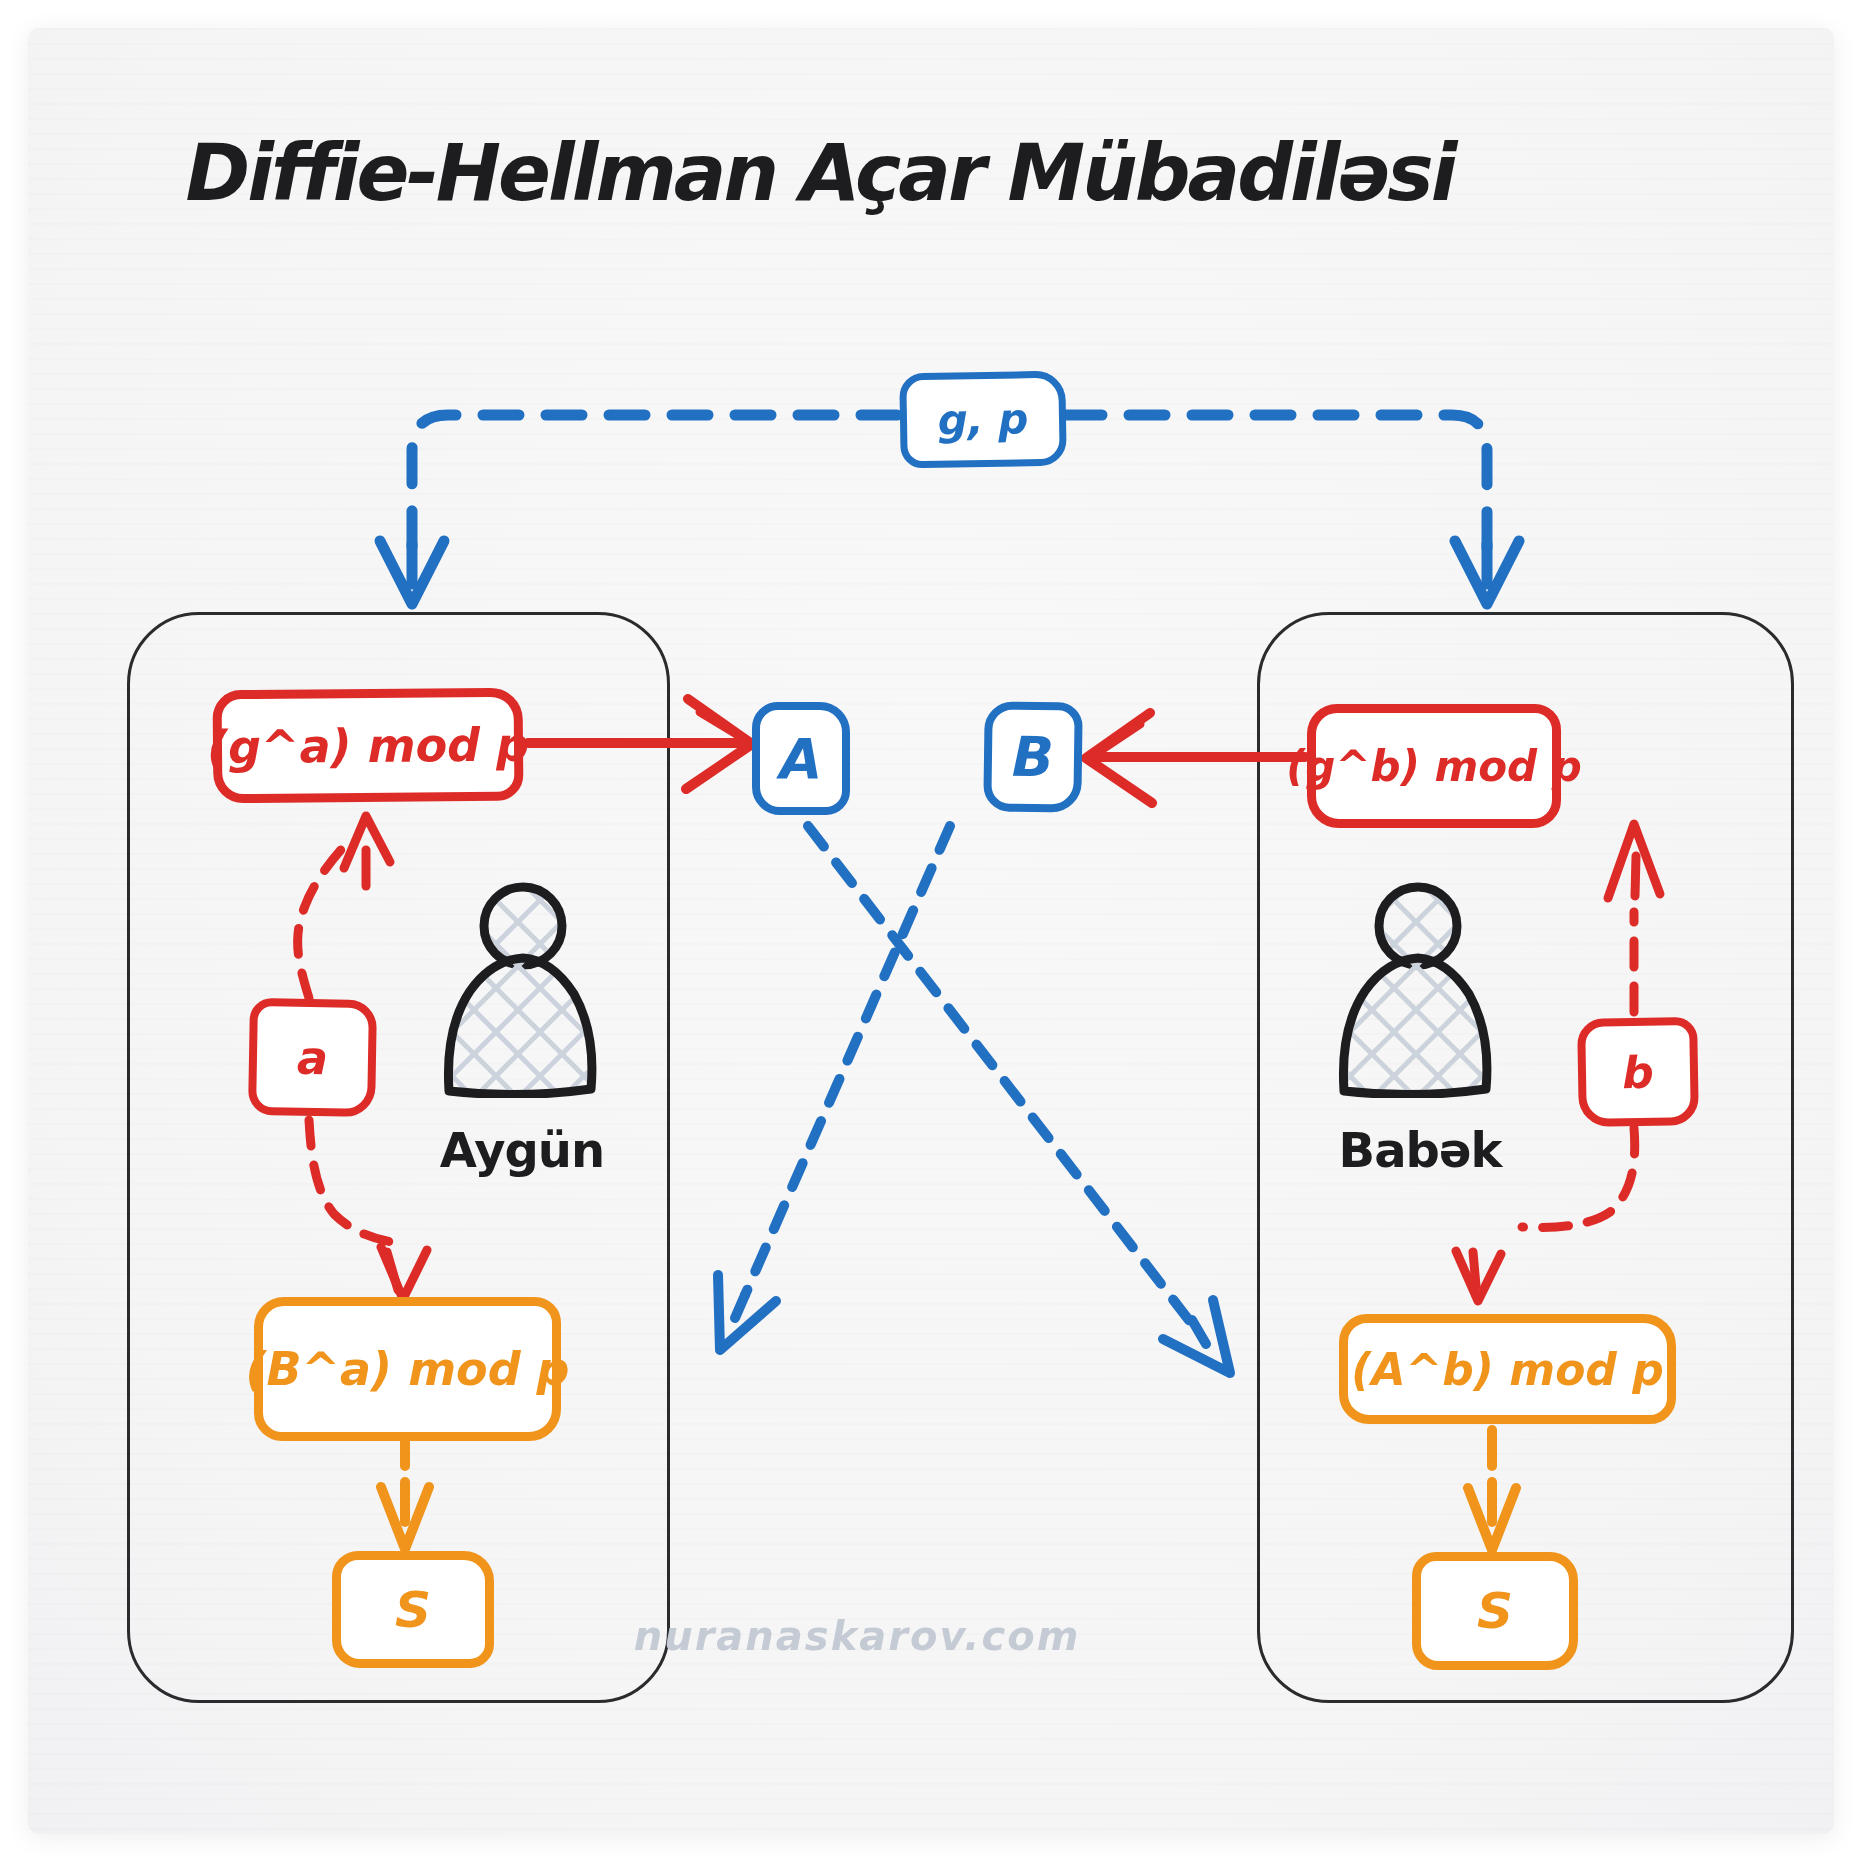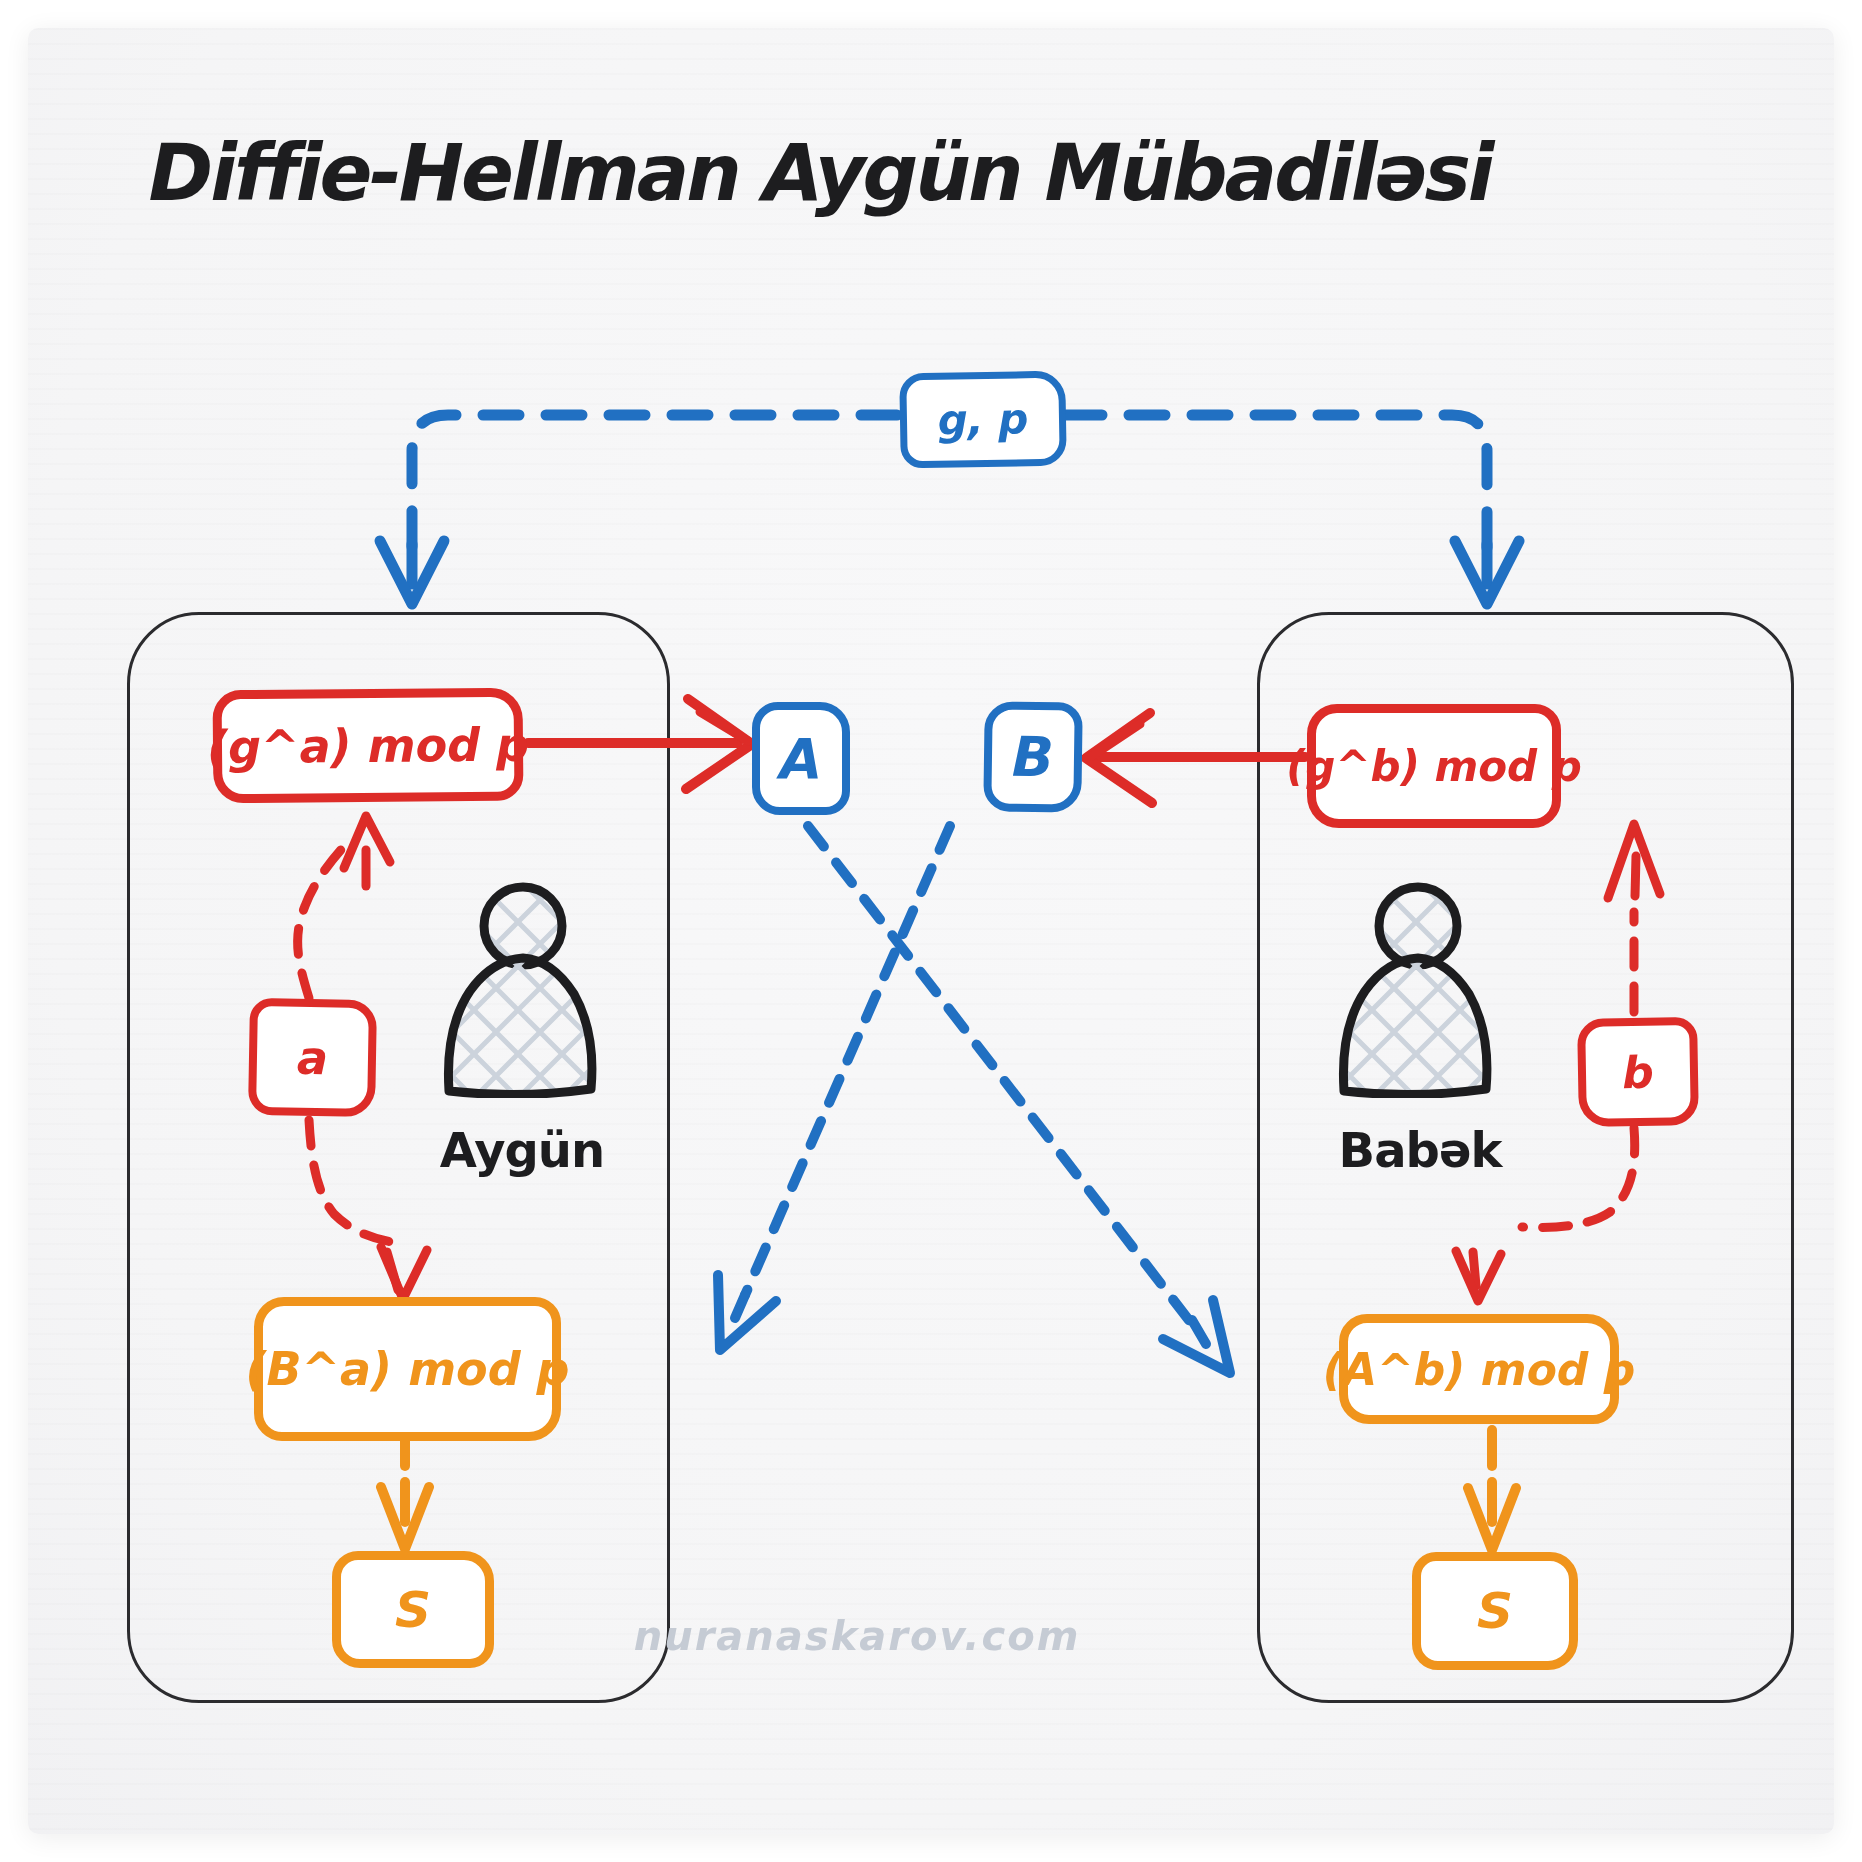--- a/index.html
+++ b/index.html
@@ -49,21 +49,21 @@
   svg.overlay{position:absolute; left:0; top:0; pointer-events:none;}
   .sb{stroke:var(--c-blue);} .sr{stroke:var(--c-red);} .so{stroke:var(--c-orange);}
   .stroke{fill:none; stroke-linecap:round; stroke-linejoin:round;}
   .person{position:absolute;}
 </style>
 </head>
 <body>
 
 <div class="canvas"></div>
 
-<div class="title">Diffie-Hellman Aygün Mübadiləsi</div>
+<div class="title">Diffie-Hellman Açar Mübadiləsi</div>
 
 <div class="panel" style="left:127px;top:612px;width:543px;height:1091px;"></div>
 <div class="panel" style="left:1257px;top:612px;width:537px;height:1091px;"></div>
 
 <svg class="overlay" width="1862" height="1862" viewBox="0 0 1862 1862">
 
   <g>
     <path class="stroke sb" stroke-width="11" stroke-dasharray="36 27" d="M 897,415 L 448,415 Q 412,415 412,452 L 412,560"></path>
     <line class="stroke sb" stroke-width="11" x1="412" y1="544" x2="412" y2="584"></line>
     <polyline class="stroke sb" stroke-width="11" points="380,541 412,604 444,541"></polyline>
@@ -162,21 +162,21 @@
 </div>
 
 <div class="box red" style="left:1307px;top:704px;width:254px;height:124px;
      border-radius:30px 26px 28px 32px;font-size:42px;">
   <span>(g^b) mod p</span>
 </div>
 <div class="box red" style="left:1578px;top:1018px;width:120px;height:108px;border-width:8px;
      border-radius:26px 22px 28px 30px;font-size:44px;transform:rotate(-1deg);">
   <span>b</span>
 </div>
-<div class="box orange" style="left:1339px;top:1314px;width:280px;height:110px;
+<div class="box orange" style="left:1339px;top:1314px;width:337px;height:110px;
      border-radius:28px 32px 26px 30px;font-size:44px;">
   <span>(A^b) mod p</span>
 </div>
 <div class="box orange" style="left:1412px;top:1552px;width:166px;height:118px;
      border-radius:24px 28px 30px 26px;font-size:50px;">
   <span>S</span>
 </div>
 
 <svg class="person" style="left:430px;top:878px;" width="190" height="220" viewBox="0 0 190 220">
   <defs>

